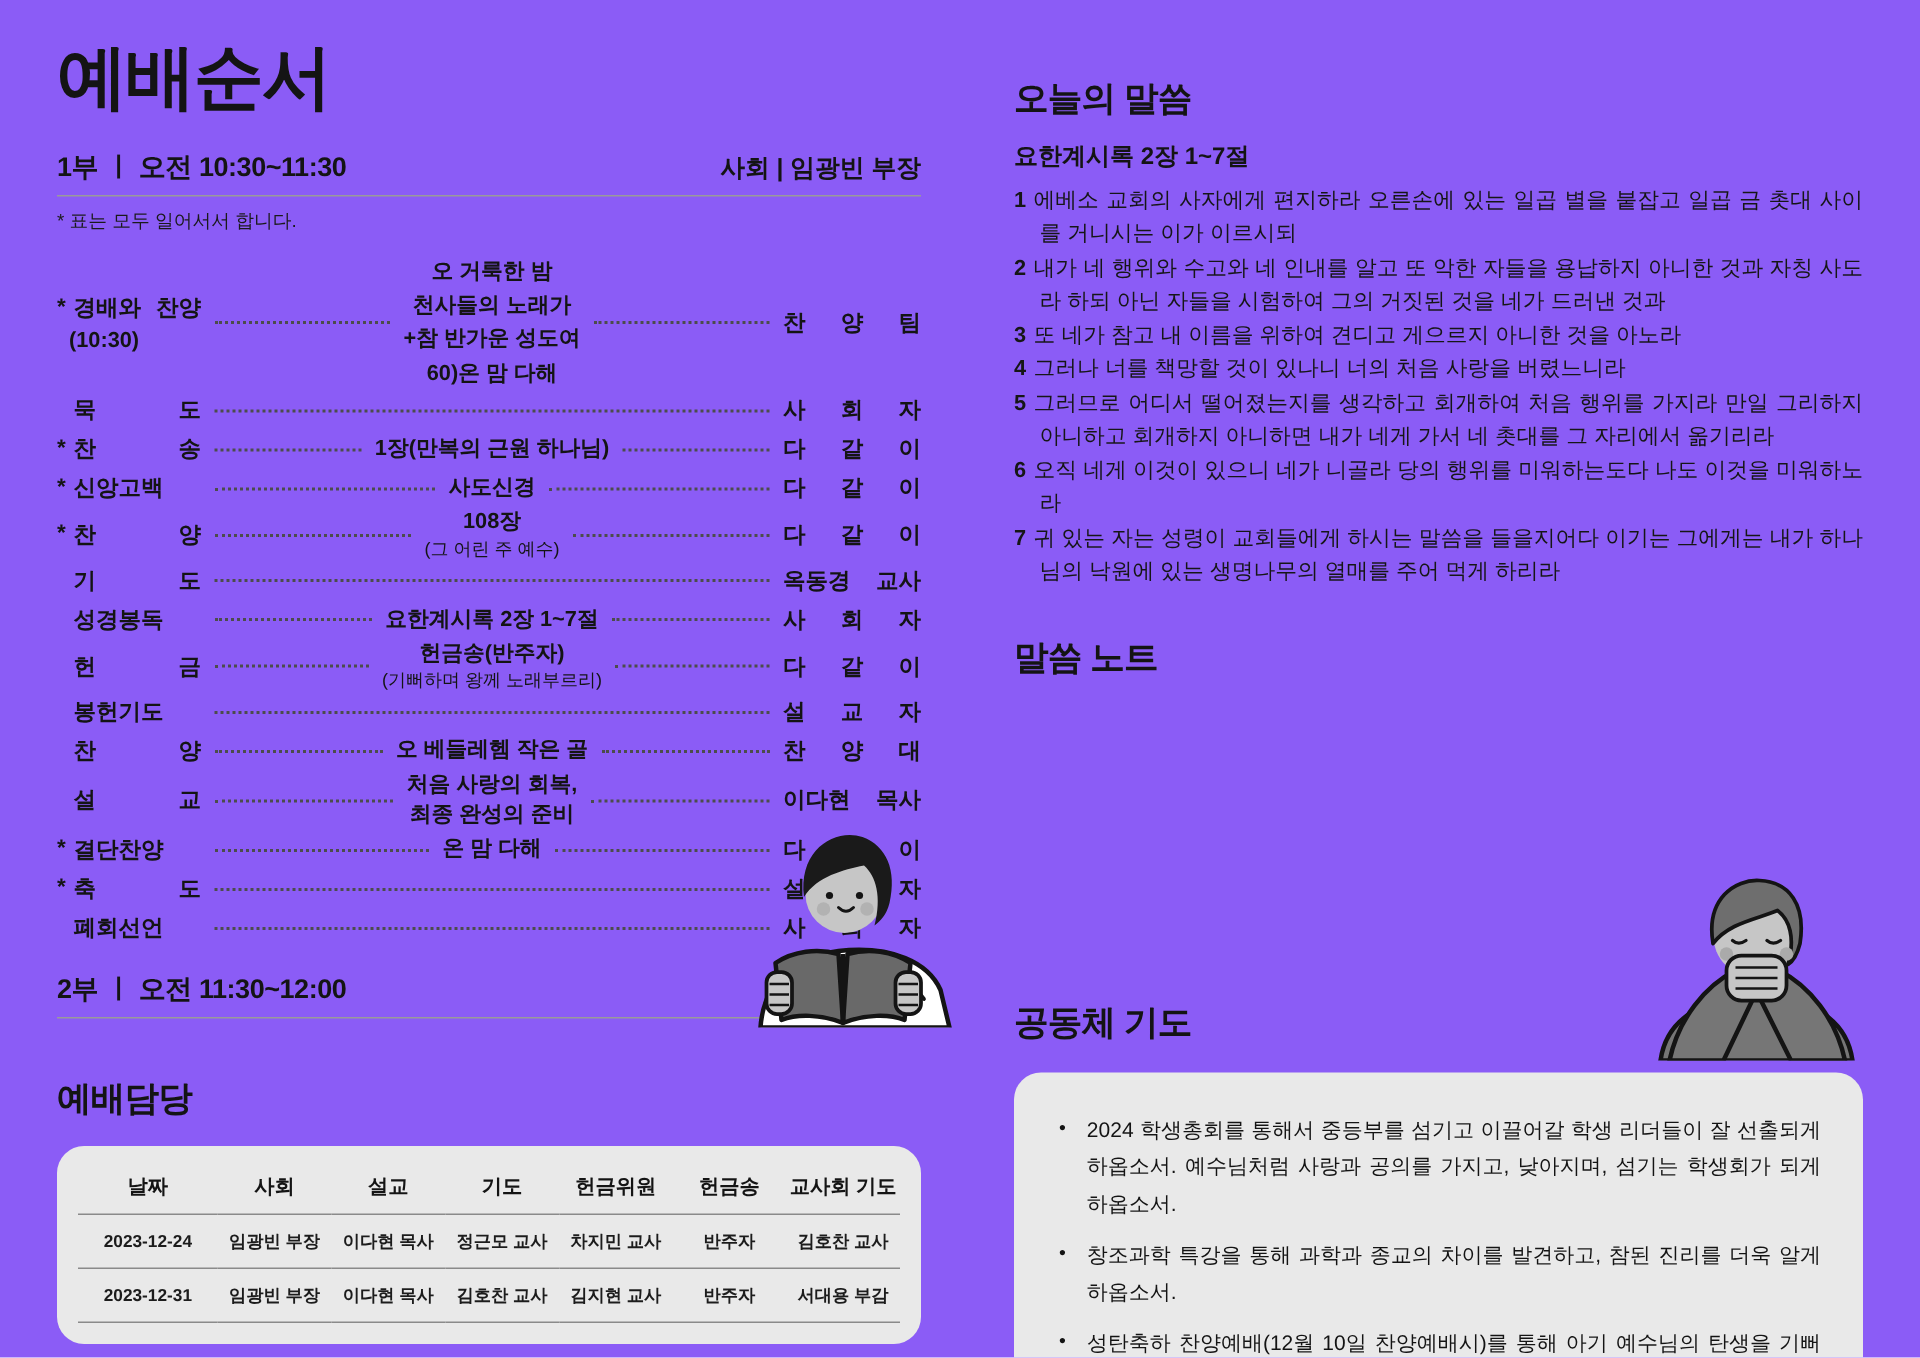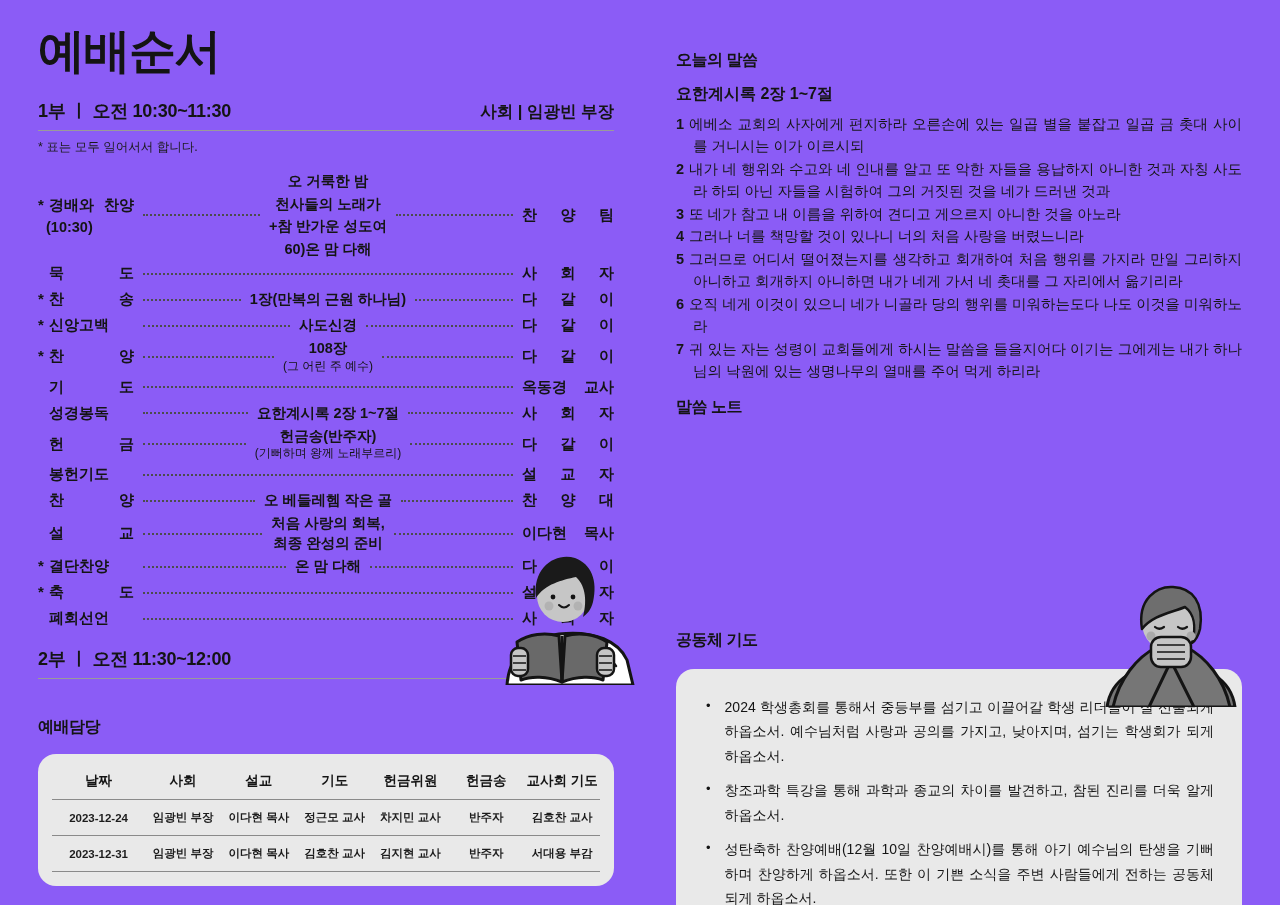--- a/index.html
+++ b/index.html
@@ -21,37 +21,37 @@
   .o-label{position:relative;display:flex;justify-content:space-between;padding-left:11px;
            font-size:15px;font-weight:800;}
   .o-star{position:absolute;left:0;top:0;}
   .o-sublabel{font-size:14.5px;font-weight:800;padding-left:8px;margin-top:4px;}
   .o-dots{flex:1 1 auto;height:0;border-top:2px dotted #4c4c4c;margin:0 9px;}
   .o-center{flex:0 0 auto;max-width:300px;text-align:center;}
   .o-main{font-size:14.5px;font-weight:800;line-height:1.35;}
   .o-sub{font-size:12px;font-weight:500;line-height:1.25;}
   .o-song{font-size:14.5px;font-weight:800;line-height:1.55;}
   .o-by{flex:0 0 92px;display:flex;justify-content:space-between;font-size:15px;font-weight:800;}
-  .sec-head{font-size:16px;font-weight:900;letter-spacing:-0.5px;}
+  .sec-head{font-size:23px;font-weight:900;letter-spacing:-0.5px;}
   .assign-head{margin-top:38px;}
   
   .table-box{margin-top:16px;background:#e9e9e9;border-radius:18px;padding:8px 14px 14px 14px;}
   table.assign{width:100%;border-collapse:collapse;table-layout:fixed;}
   .assign th{font-size:13.5px;font-weight:800;padding:10px 2px 9px 2px;text-align:center;
              border-bottom:1px solid #8a8a8a;}
   .assign td{font-size:11.5px;font-weight:700;padding:10px 2px;text-align:center;color:#1c1c1c;
              border-bottom:1px solid #8a8a8a;}
   .assign col.c-date{width:17%;}
   
   .scripture-ref{margin-top:13px;font-size:16px;font-weight:800;}
   .verses{margin-top:8px;}
   .verse{font-size:14.5px;font-weight:500;line-height:1.55;text-align:justify;
          padding-left:17px;text-indent:-17px;color:#161616;}
   .v-num{font-weight:800;margin-right:5px;}
-  .notes-head{margin-top:14px;}
+  .notes-head{margin-top:30px;}
   .community-head{margin-top:212px;}
   .prayer-box{margin-top:18px;background:#e9e9e9;border-radius:18px;padding:26px 28px 24px 24px;}
   .p-item{display:flex;margin-bottom:10px;}
   .p-item:last-child{margin-bottom:0;}
   .p-dot{flex:0 0 auto;font-size:13px;line-height:1.75;margin:0 14px 0 6px;}
   .p-text{flex:1;font-size:14px;font-weight:500;line-height:1.75;text-align:justify;}
   
   .illus{position:absolute;}
   .illus-reader{left:483px;top:544px;width:165px;height:141px;}
   .illus-prayer{left:1101px;top:581px;width:141px;height:126px;}

